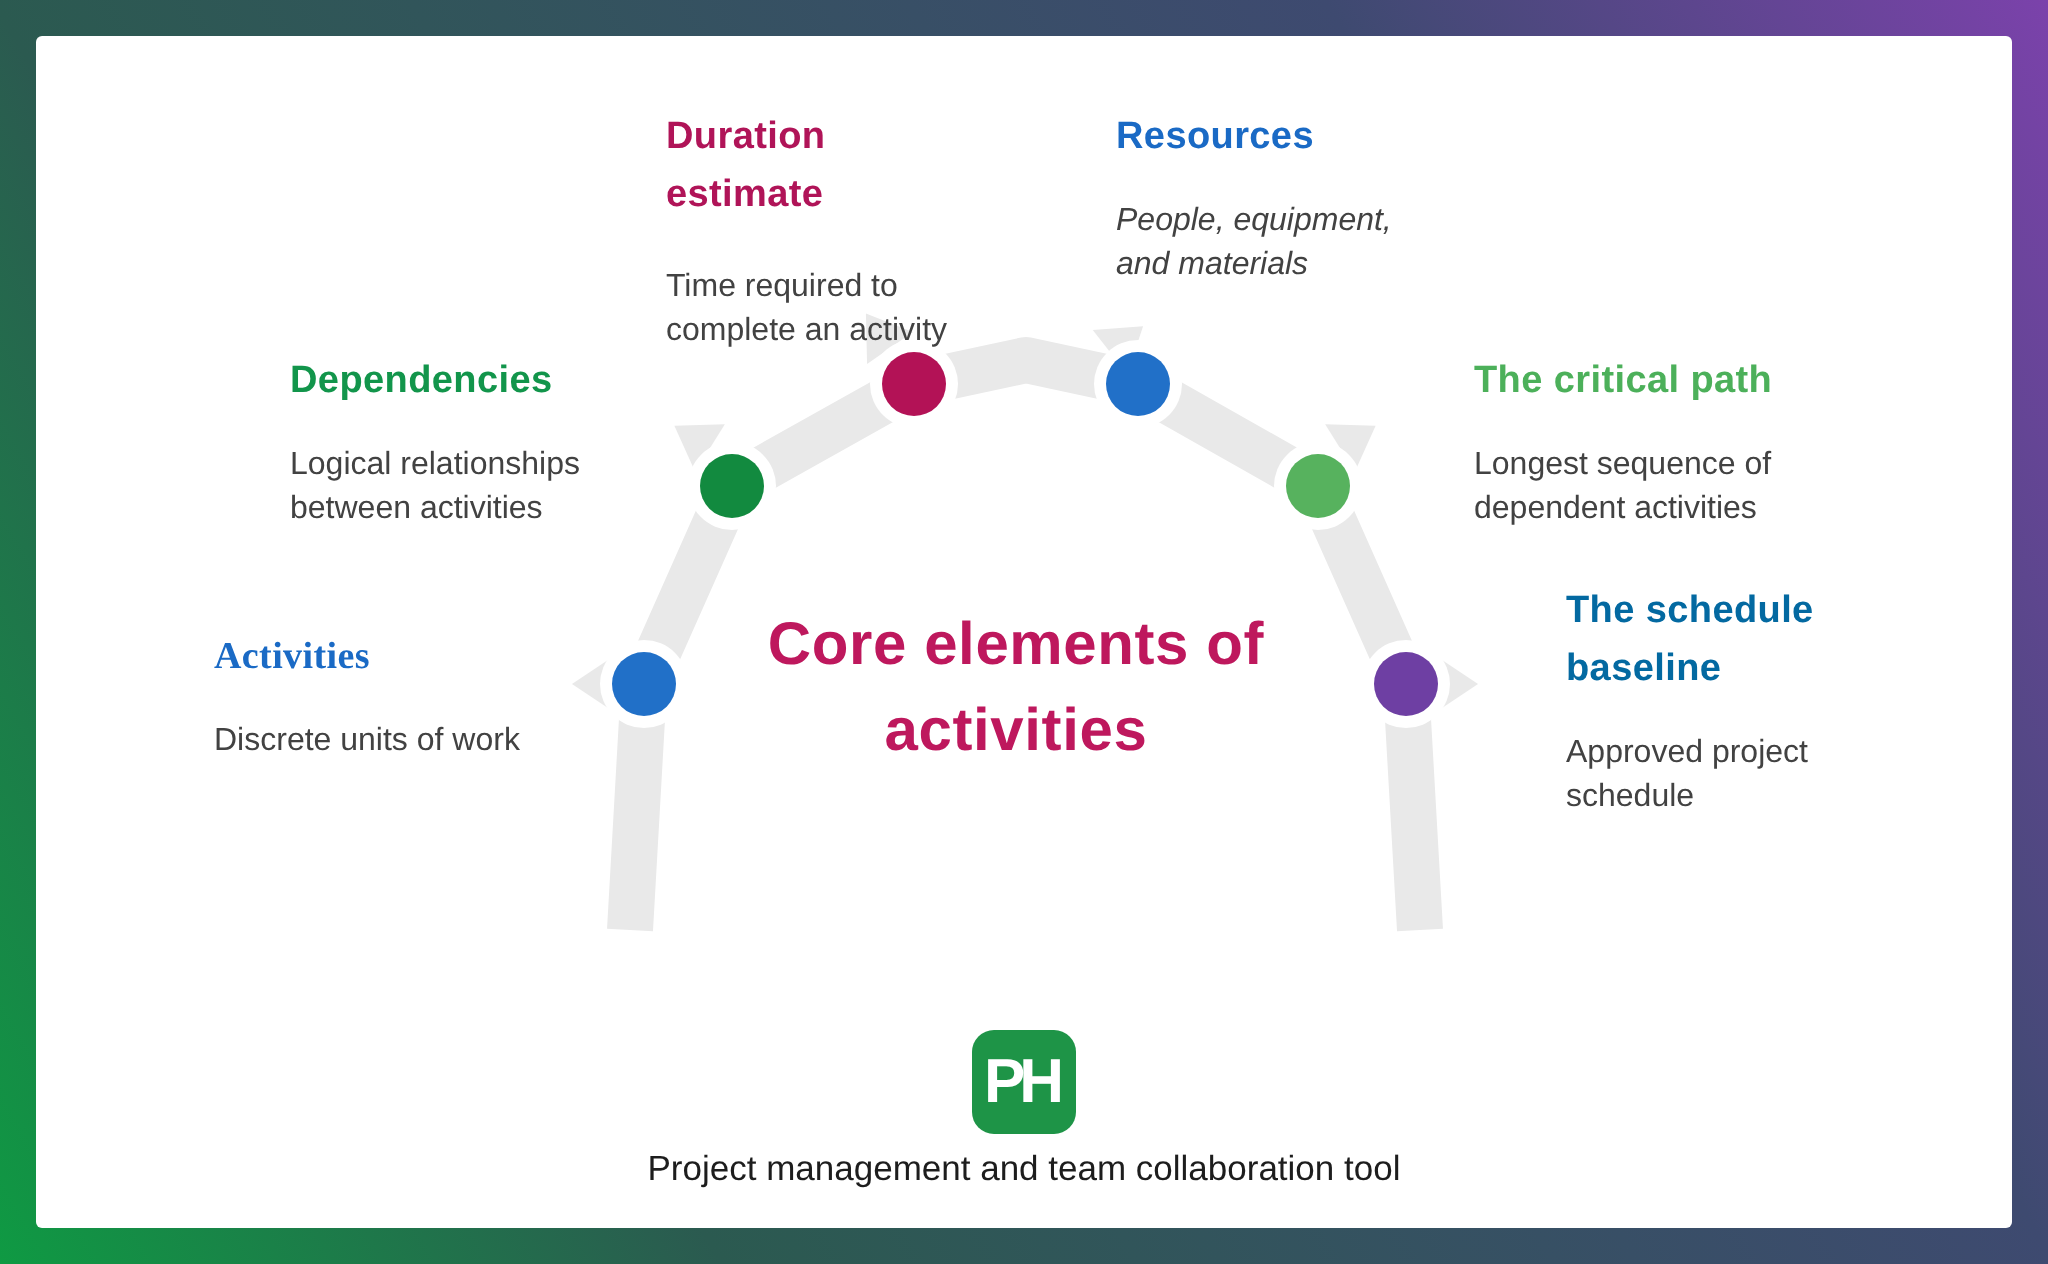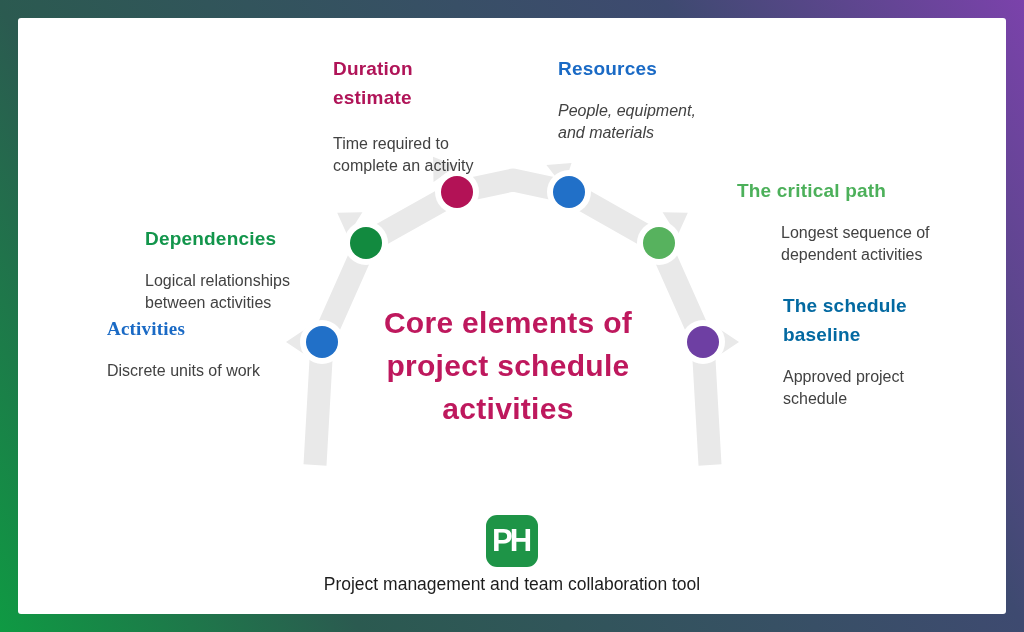--- a/index.html
+++ b/index.html
@@ -27,21 +27,21 @@
   .text-block p {
     margin-top:17px; font-size:16px; line-height:22px; color:#424242;
   }
   .tb-duration         { left:315px; top:36px;  width:140px; }
   .tb-duration p       { width:172px; margin-top:21px; }
   .tb-resources        { left:540px; top:36px;  width:190px; }
   .tb-resources p      { width:160px;font-style:italic; }
   .tb-dependencies     { left:127px; top:158px; width:200px; }
   .tb-dependencies p   { width:172px; }
   .tb-critical         { left:719px; top:158px; width:200px; }
-  .tb-critical p       { width:178px;margin-left:44px; }
+  .tb-critical p       { width:178px; }
   .tb-activities       { left:89px;  top:296px; width:220px; }
   .tb-activities p     { width:220px; }
   .tb-baseline         { left:765px; top:273px; width:145px; }
   .tb-baseline p       { width:150px; }
 
   .main-title {
     position:absolute; left:310px; top:283px; width:360px;
     text-align:center; font-size:30px; font-weight:700; line-height:43px;
     color:#be185d; letter-spacing:0.3px;
   }
@@ -96,42 +96,41 @@
       <h2 style="color: rgb(176, 20, 88);">Duration estimate</h2>
       <p>Time required to complete an activity</p>
     </div>
 
     <div class="text-block tb-resources">
       <h2 style="color: rgb(26, 106, 197);">Resources</h2>
       <p>People, equipment, and materials</p>
     </div>
 
     <div class="text-block tb-dependencies">
-      <h2 style="color: rgb(18, 149, 75); margin-top: 48px;">Dependencies</h2>
+      <h2 style="color: rgb(18, 149, 75);">Dependencies</h2>
       <p>Logical relationships between activities</p>
     </div>
 
     <div class="text-block tb-critical">
       <h2 style="color: rgb(76, 176, 90);">The critical path</h2>
       <p>Longest sequence of dependent activities</p>
     </div>
 
     <div class="text-block tb-activities">
       <h2 style="color: rgb(26, 106, 197); font-family: Liberation Serif, serif;">Activities</h2>
       <p>Discrete units of work</p>
     </div>
 
     <div class="text-block tb-baseline">
       <h2 style="color: #0369a1;">The schedule baseline</h2>
       <p>Approved project schedule</p>
     </div>
 
     <div class="main-title">
       <span>Core elements of</span>
-      <span>project schedule</span>
       <span>activities</span>
     </div>
 
     <div class="brand-row">
       <div class="logo-badge" style="background: rgb(30, 148, 71);">PH</div>
     </div>
     <div class="tagline">Project management and team collaboration tool</div>
 
   </div>
 </div>

